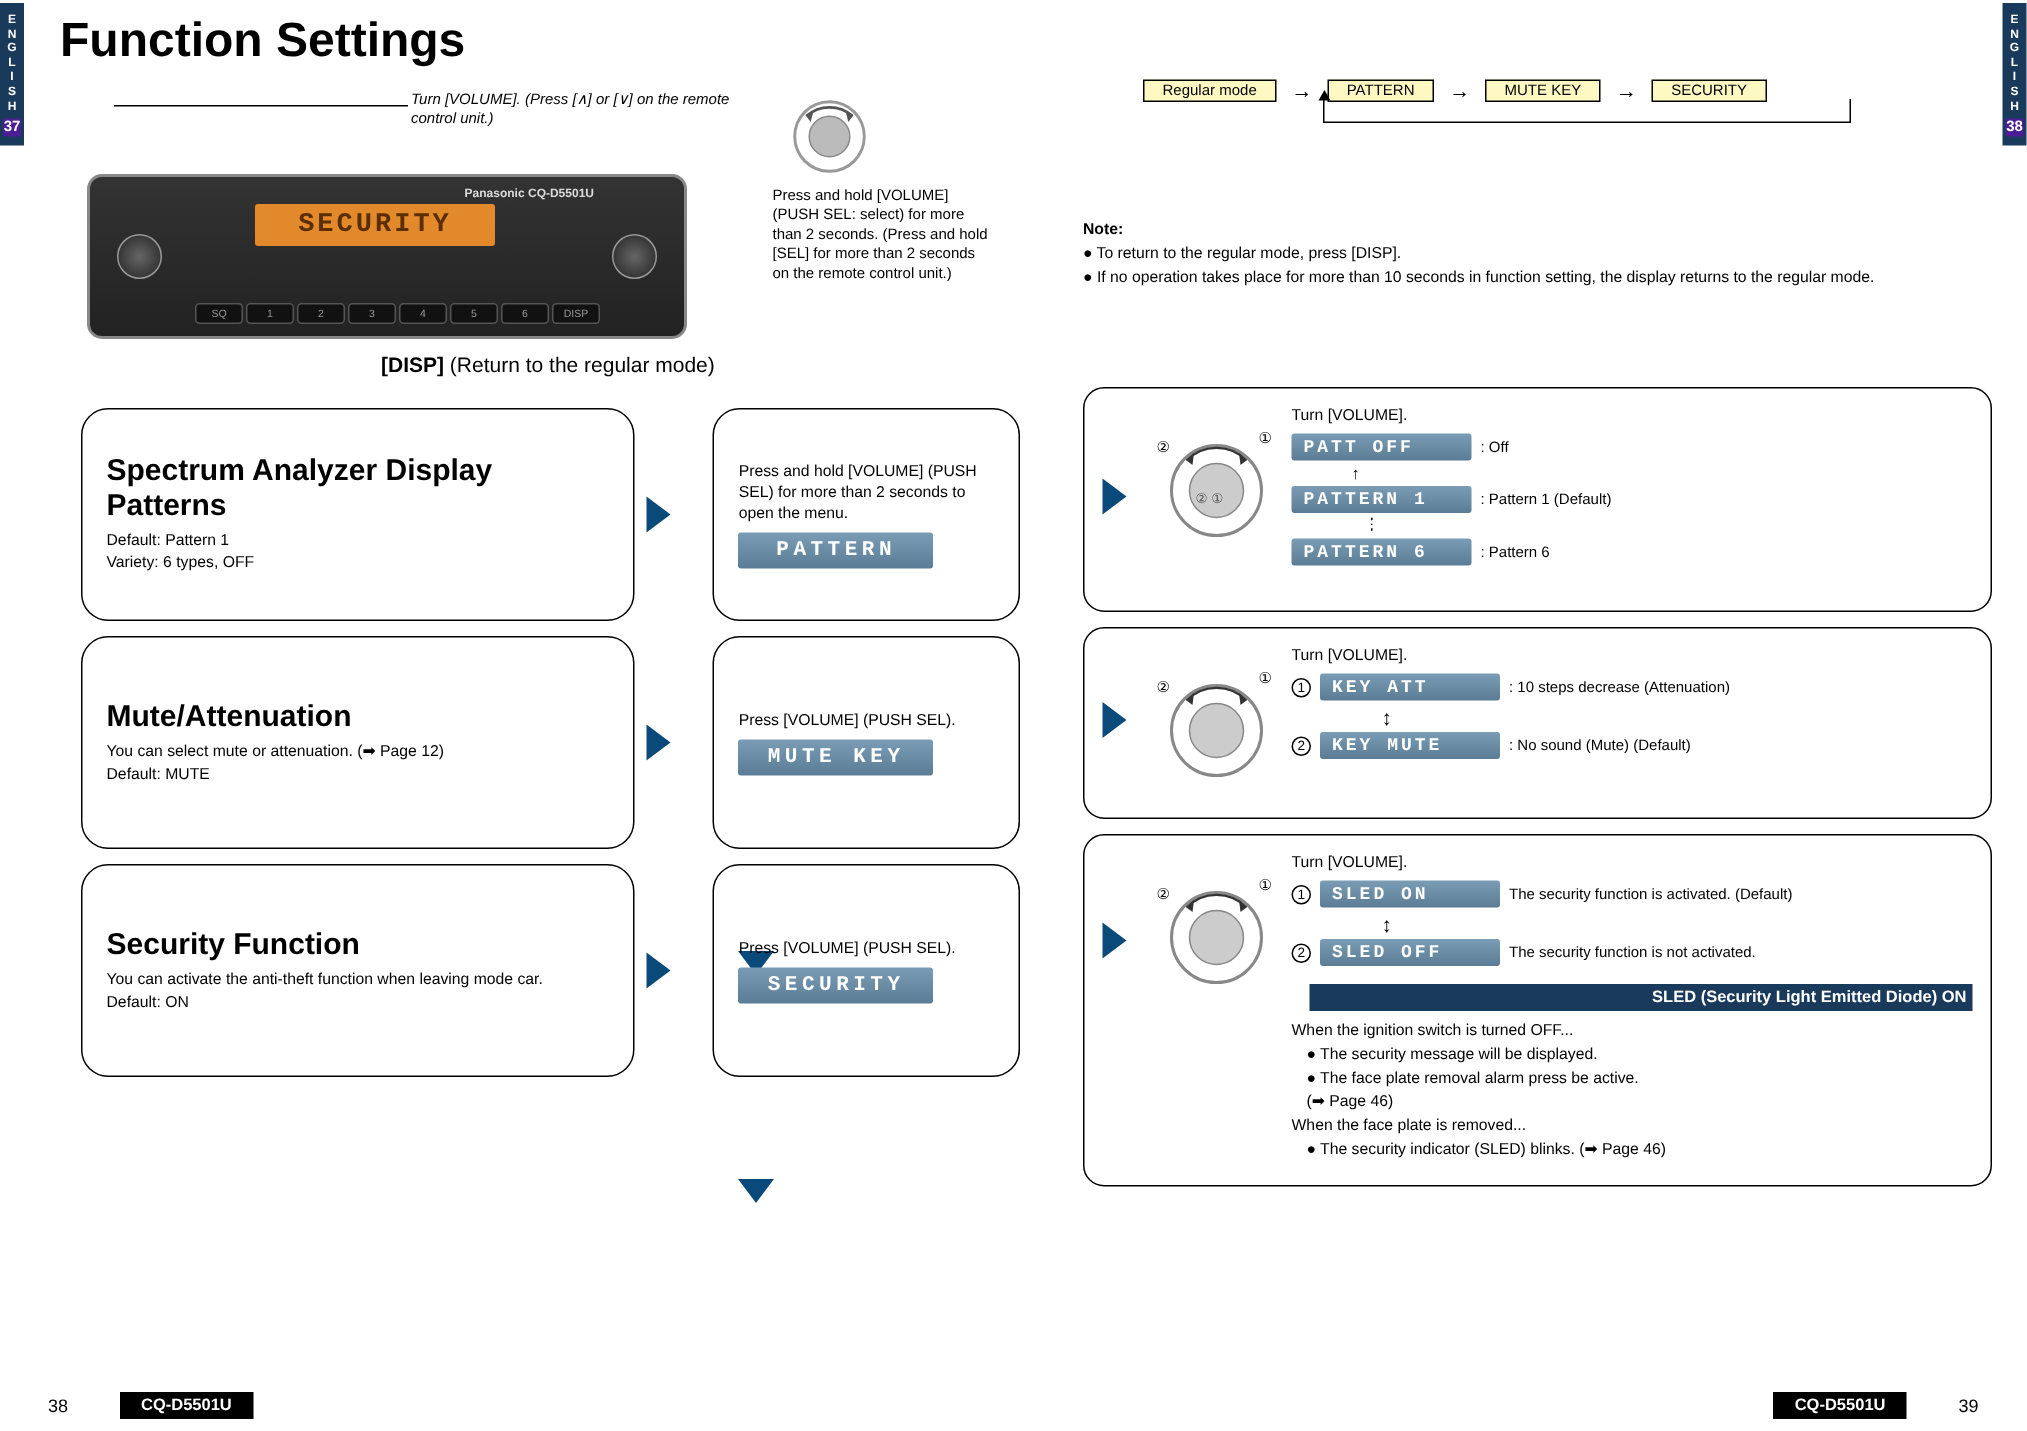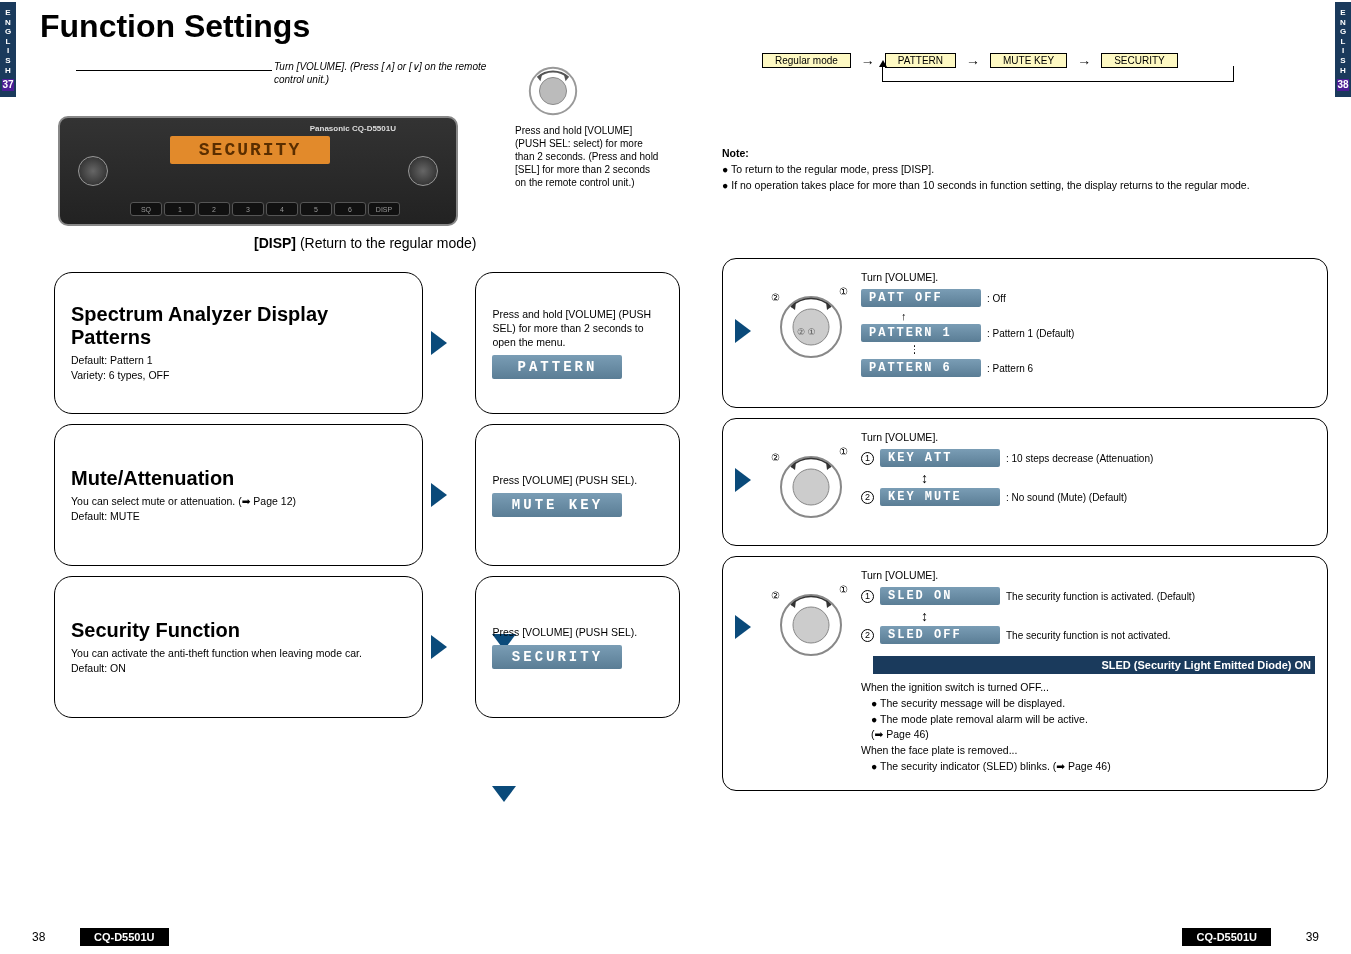--- a/index.html
+++ b/index.html
@@ -605,21 +605,21 @@
         <div class="arrow-ud">↕</div>
         <div class="opt-line">
           <span class="opt-num">2</span>
           <span class="lcd-small">SLED  OFF</span>
           <span>The security function is not activated.</span>
         </div>
         <div class="sled-bar">SLED (Security Light Emitted Diode) ON</div>
         <div class="sled-list">
           <div>When the ignition switch is turned OFF...</div>
           <div class="bullet">● The security message will be displayed.</div>
-          <div class="bullet">● The mode plate removal alarm will be active.</div>
+          <div class="bullet">● The face plate removal alarm press be active.</div>
           <div class="bullet">   (➡ Page 46)</div>
           <div>When the face plate is removed...</div>
           <div class="bullet">● The security indicator (SLED) blinks. (➡ Page 46)</div>
         </div>
       </div>
     </div>
 
   </div>
 
 </div>

